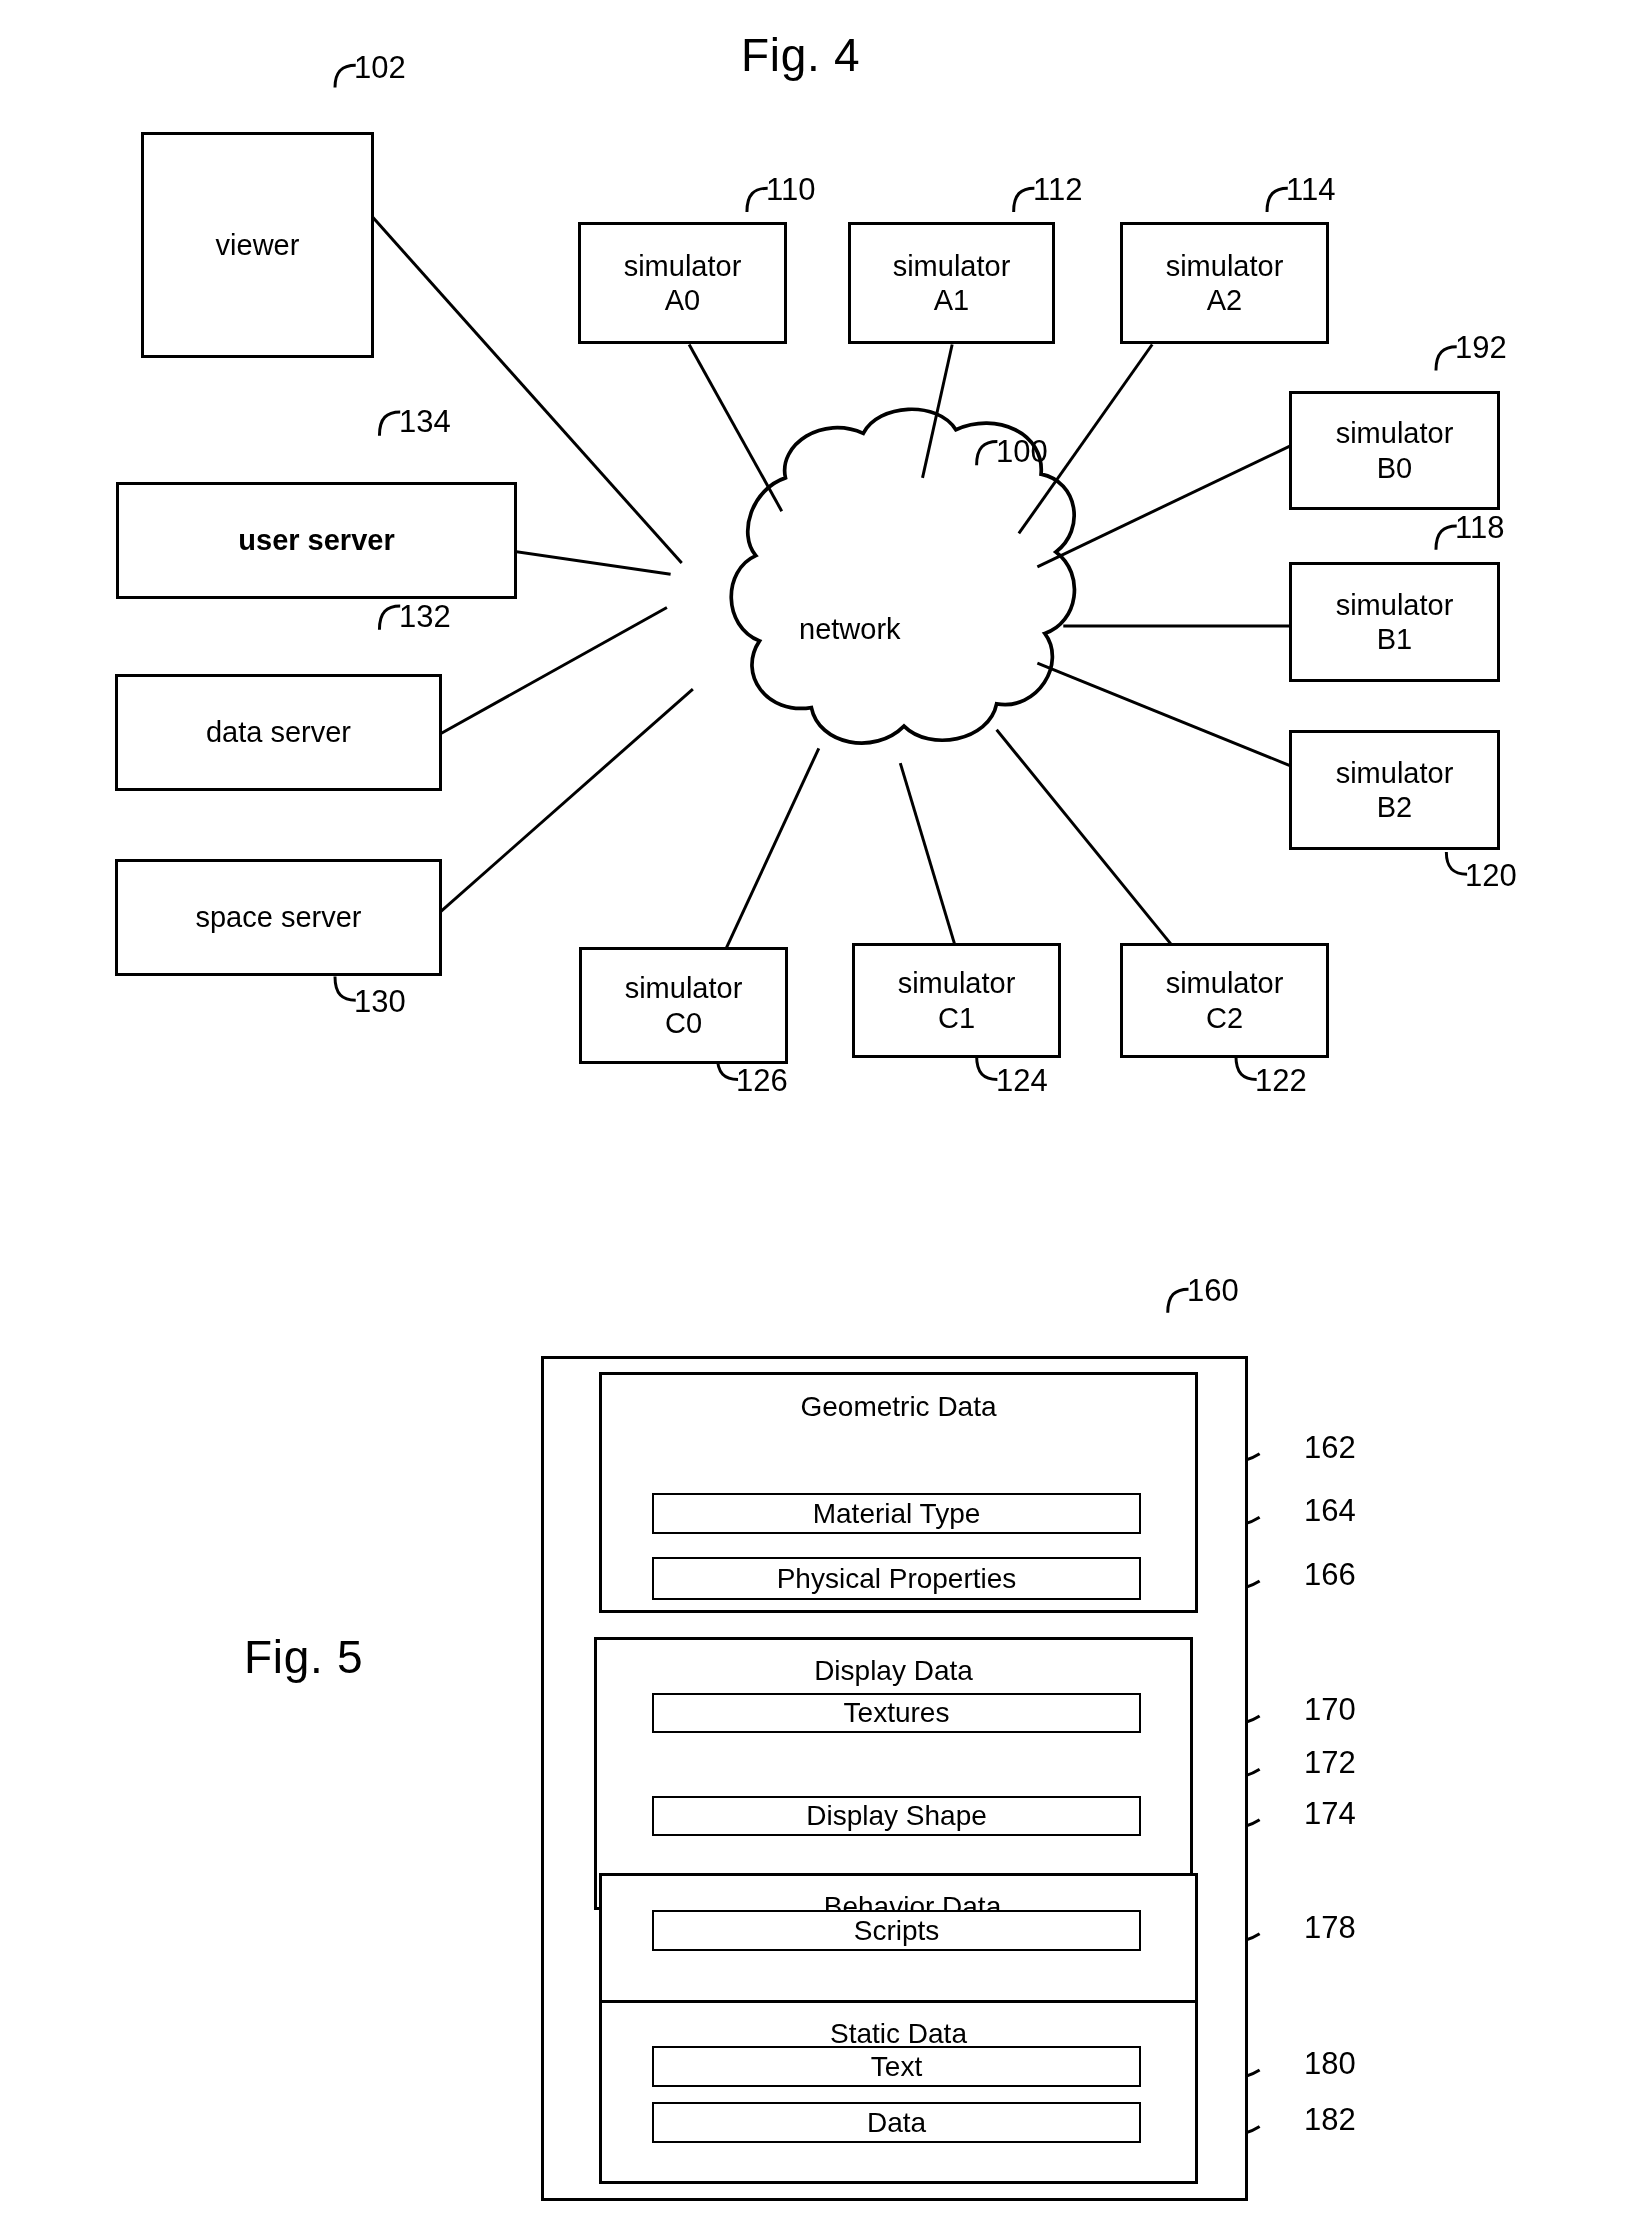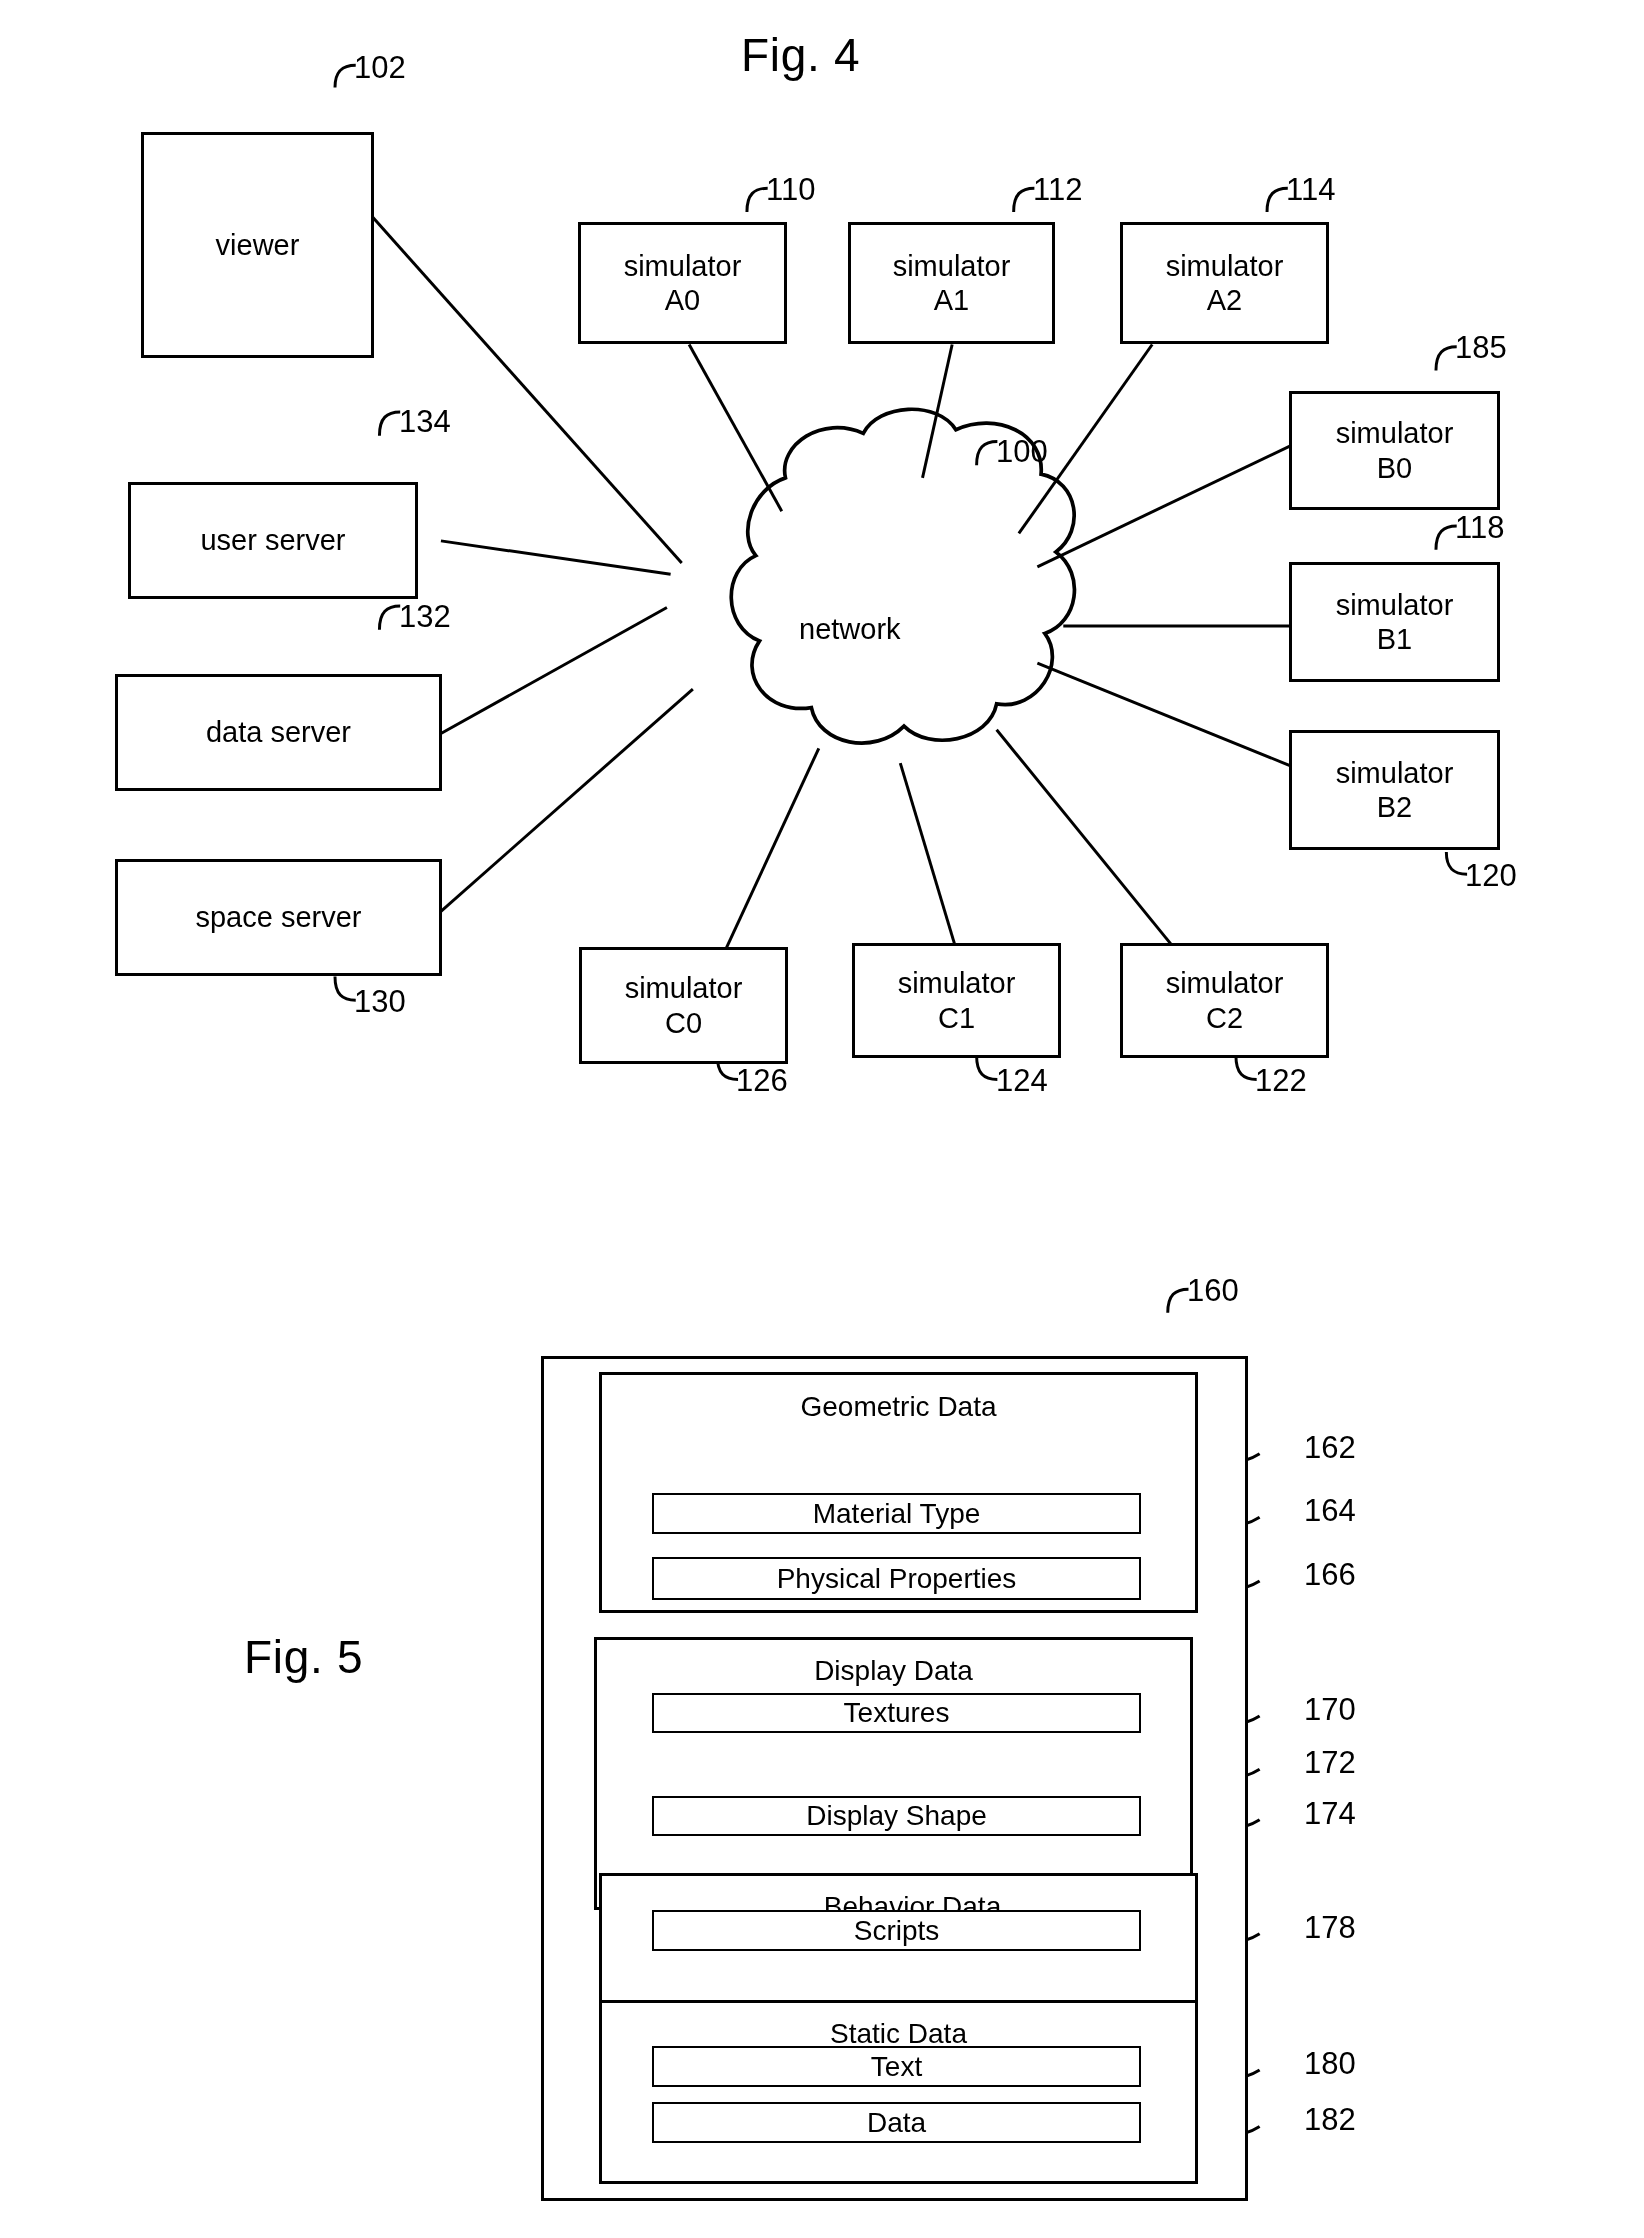--- a/index.html
+++ b/index.html
@@ -184,21 +184,21 @@
   <div class="node" style="left:848px; top:222px; width:207px; height:122px;">simulator
 A1</div>
   <div class="ref" style="left:1033px; top:172px;">112</div>
 
   <div class="node" style="left:1120px; top:222px; width:209px; height:122px;">simulator
 A2</div>
   <div class="ref" style="left:1286px; top:172px;">114</div>
 
   <div class="node" style="left:1289px; top:391px; width:211px; height:119px;">simulator
 B0</div>
-  <div class="ref" style="left:1455px; top:330px;">185</div>
+  <div class="ref" style="left:1455px; top:330px;">192</div>
 
   <div class="node" style="left:1289px; top:562px; width:211px; height:120px;">simulator
 B1</div>
   <div class="ref" style="left:1455px; top:510px;">118</div>
 
   <div class="node" style="left:1289px; top:730px; width:211px; height:120px;">simulator
 B2</div>
   <div class="ref" style="left:1465px; top:858px;">120</div>
 
   <div class="node" style="left:1120px; top:943px; width:209px; height:115px;">simulator
@@ -212,21 +212,21 @@
   <div class="node" style="left:579px; top:947px; width:209px; height:117px;">simulator
 C0</div>
   <div class="ref" style="left:736px; top:1063px;">126</div>
 
   <div class="node" style="left:115px; top:859px; width:327px; height:117px;">space server</div>
   <div class="ref" style="left:354px; top:984px;">130</div>
 
   <div class="node" style="left:115px; top:674px; width:327px; height:117px;">data server</div>
   <div class="ref" style="left:399px; top:599px;">132</div>
 
-  <div class="node" style="left:128px; top:482px; width:290px; height:117px;">user server</div>
+  <div class="node" style="left:116px; top:482px; width:401px; height:117px;font-weight:bold;">user server</div>
   <div class="ref" style="left:399px; top:404px;">134</div>
 
   <div class="cloud-label" style="left:799px; top:613px;">network</div>
   <div class="ref" style="left:996px; top:434px;">100</div>
 
   <div class="fig-title" id="fig5-title">Fig. 5</div>
 
   <div class="f5-outer" style="left:541px; top:1356px; width:707px; height:845px;"></div>
   <div class="ref" style="left:1187px; top:1273px;">160</div>
 

